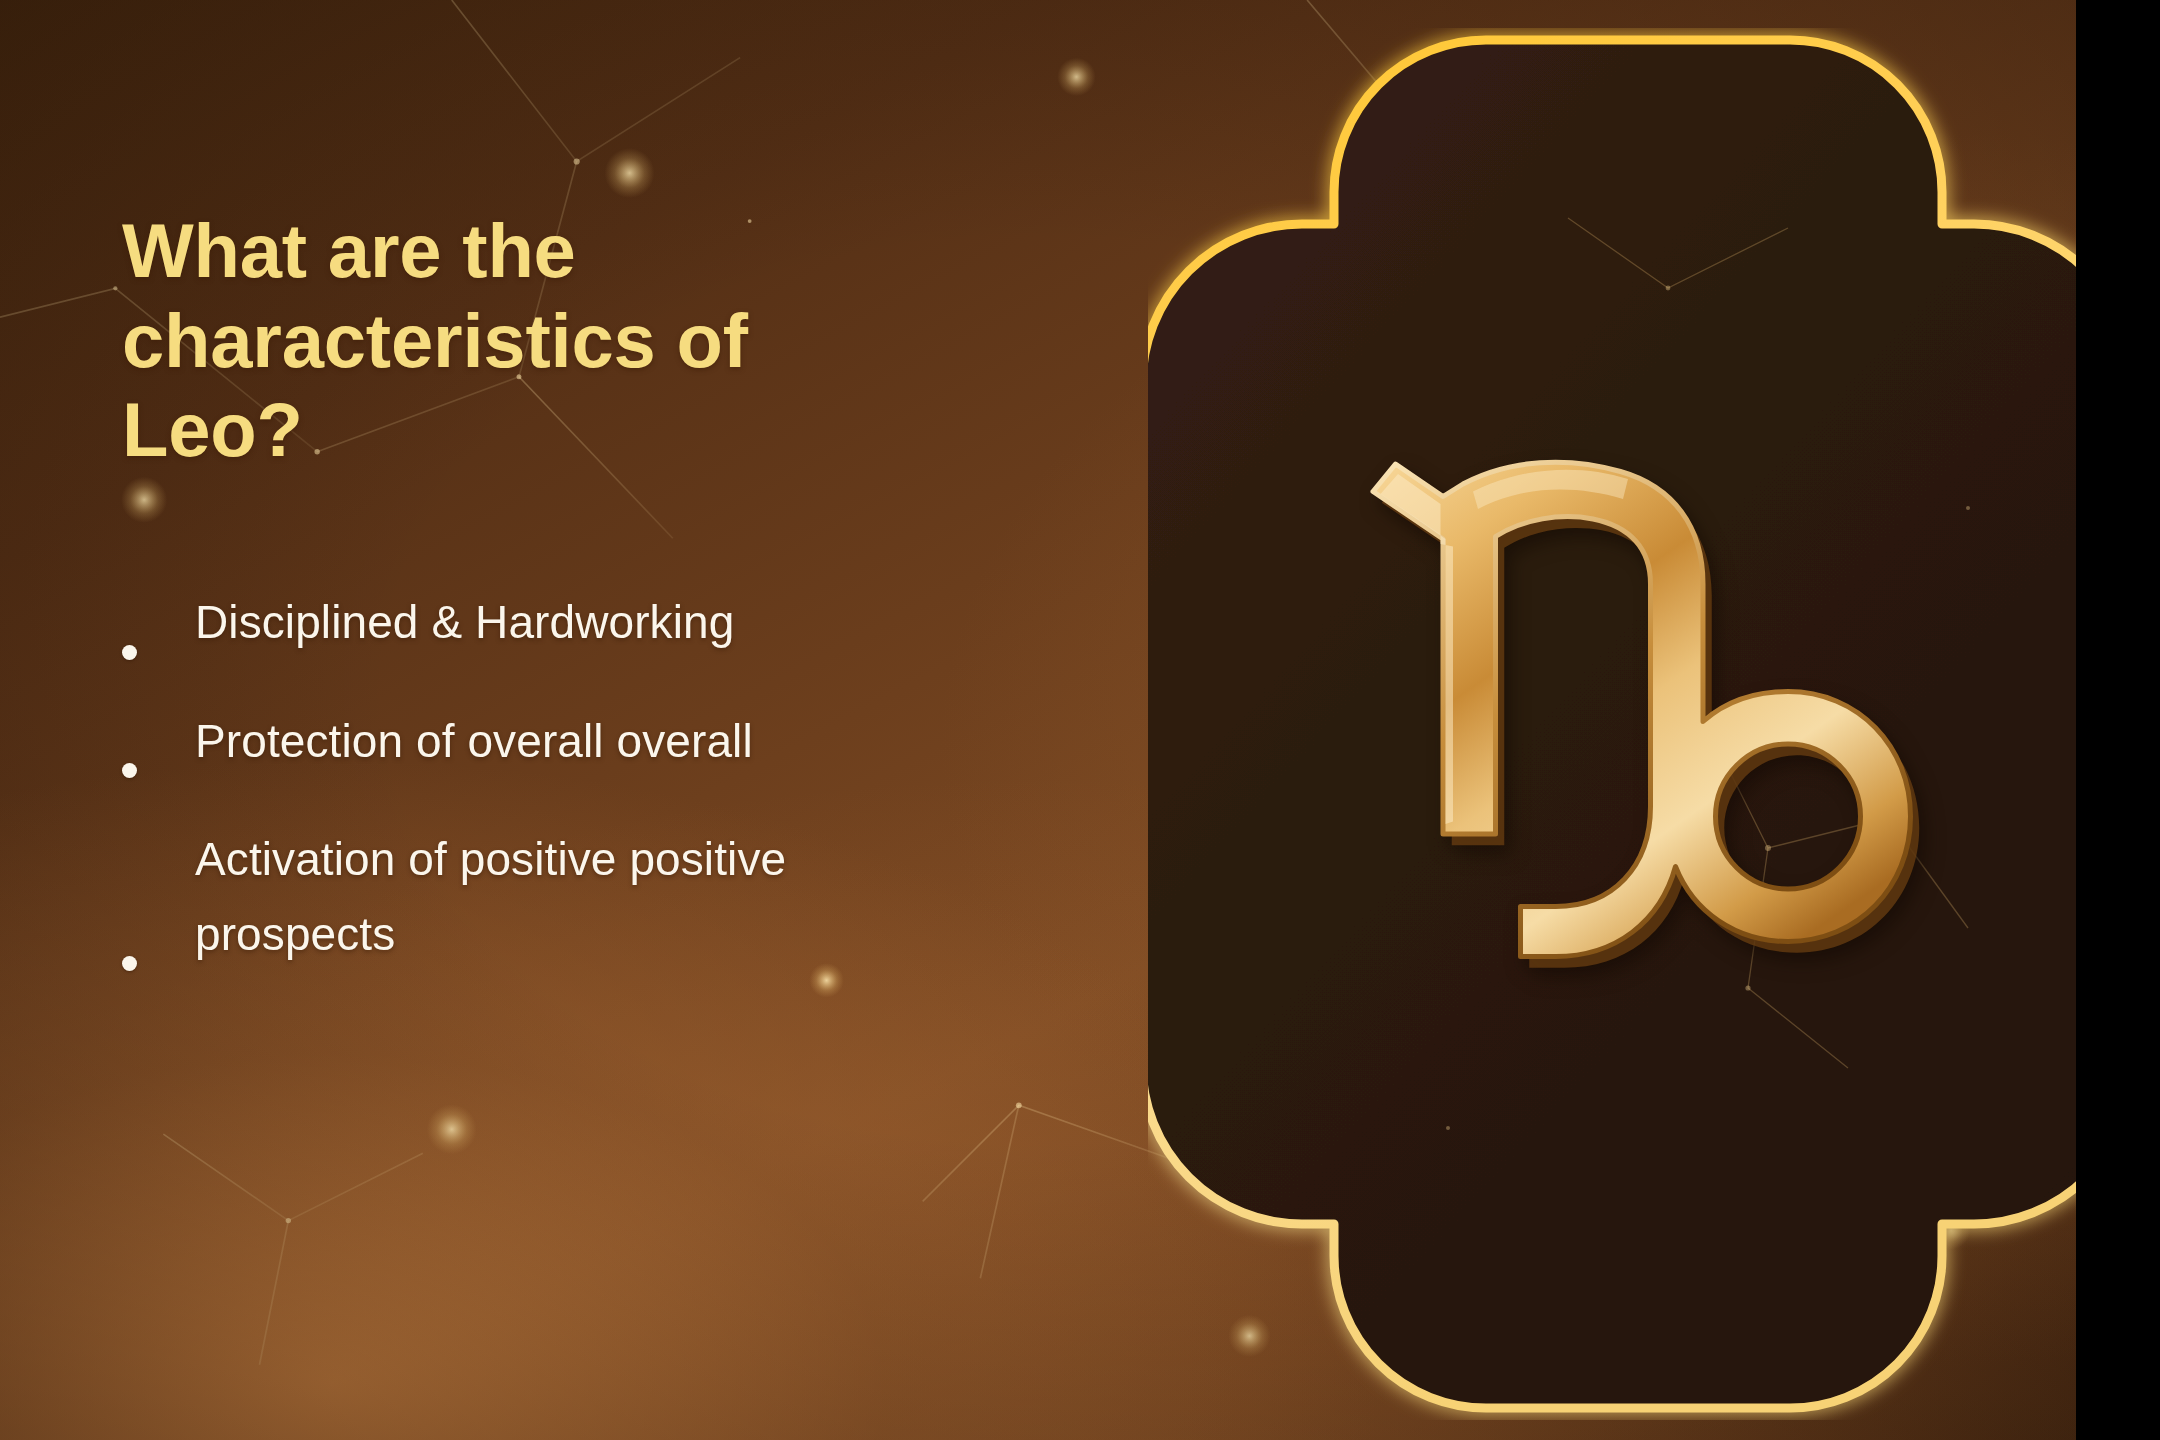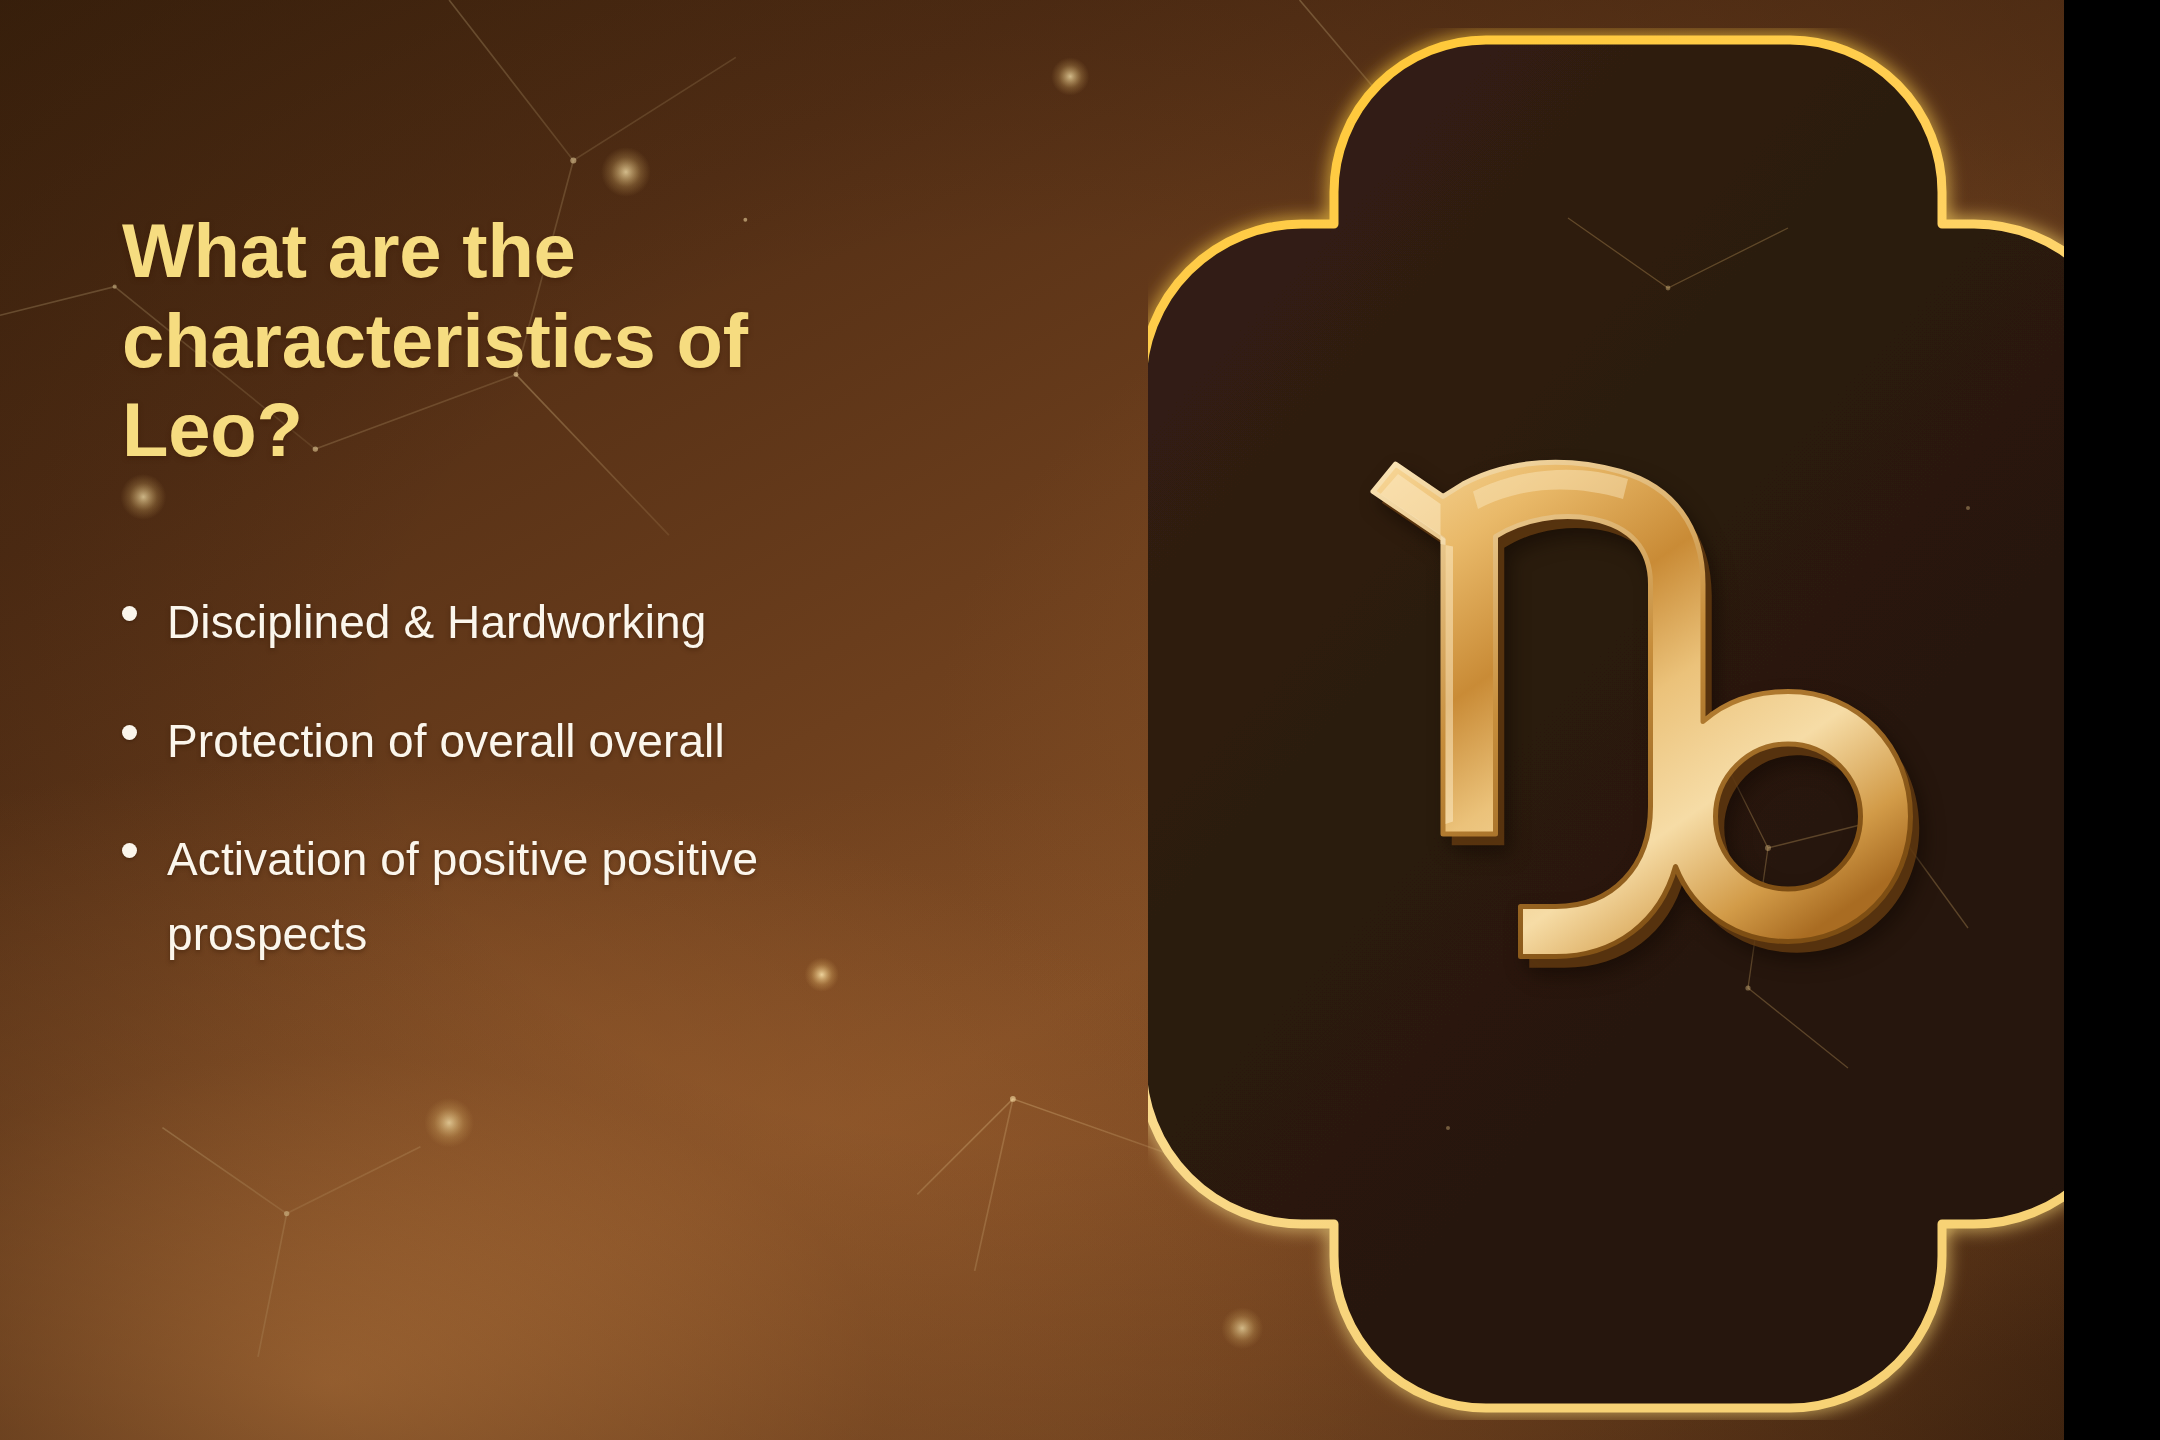--- a/index.html
+++ b/index.html
@@ -6,20 +6,21 @@
     margin: 0;
     padding: 0;
     background: #000;
   }
   #stage {
     position: relative;
     width: 2064px;
     height: 1440px;
     overflow: hidden;
     font-family: "Liberation Sans", sans-serif;
+    padding-left: 12px;
   }
 
   
   .bg-base {
     position: absolute;
     inset: 0;
     background:
       radial-gradient(ellipse 70% 60% at 16% 96%, rgba(190,122,62,0.95) 0%, rgba(150,92,45,0.55) 38%, rgba(120,70,34,0.0) 72%),
       radial-gradient(ellipse 60% 55% at 92% 52%, rgba(186,120,58,0.80) 0%, rgba(140,86,40,0.35) 45%, rgba(100,58,28,0.0) 78%),
       radial-gradient(ellipse 90% 80% at 50% 110%, rgba(170,106,52,0.55) 0%, rgba(110,64,30,0.0) 70%),
@@ -55,22 +56,23 @@
     text-shadow: 0 2px 5px rgba(60,28,6,0.55);
   }
   .bullets {
     list-style: none;
     margin: 0;
     padding: 0;
     margin-top: 110px;
   }
   .bullet-item {
     display: flex;
-    align-items: flex-start;
+    align-items: flex-end;
     margin-bottom: 44px;
+    gap: 28px;
   }
   .bullet-dot {
     flex: 0 0 auto;
     width: 15px;
     height: 15px;
     border-radius: 50%;
     background: #FBF6EC;
     margin-top: 21px;
     margin-right: 30px;
     box-shadow: 0 1px 3px rgba(50,22,4,0.5);

